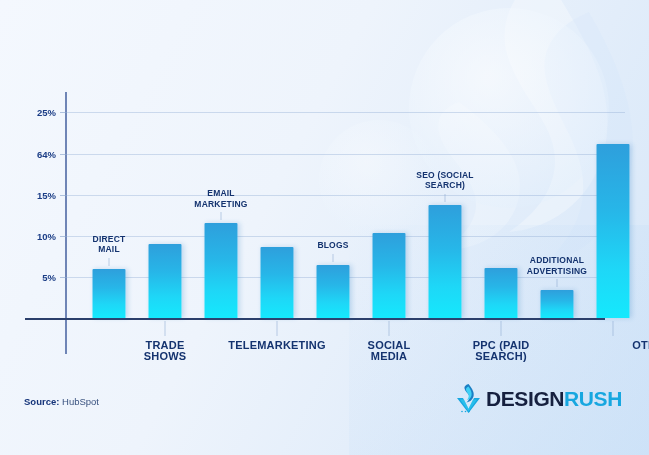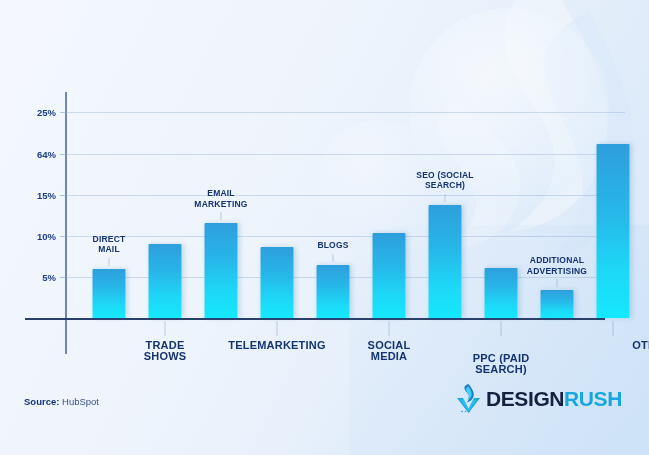--- a/index.html
+++ b/index.html
@@ -292,21 +292,21 @@
       <div class="axis-label" style="left: 277px; top: 340px;">TELEMARKETING</div>
       <div class="leader" style="left: 277px; top: 321px; height: 15px;"></div>
       <div class="inline-label" style="left: 333px; top: 240.056px;">BLOGS</div>
       <div class="leader" style="left: 333px; top: 253.556px; height: 8px;"></div>
       <div class="axis-label" style="left: 389px; top: 340px;">SOCIAL
 MEDIA</div>
       <div class="leader" style="left: 389px; top: 321px; height: 15px;"></div>
       <div class="inline-label" style="left: 445px; top: 169.533px;">SEO (SOCIAL
 SEARCH)</div>
       <div class="leader" style="left: 445px; top: 193.533px; height: 8px;"></div>
-      <div class="axis-label" style="left: 501px; top: 340px; margin-top: 13px;">PPC (PAID
+      <div class="axis-label" style="left: 501px; top: 340px;">PPC (PAID
 SEARCH)</div>
       <div class="leader" style="left: 501px; top: 321px; height: 15px;"></div>
       <div class="inline-label" style="left: 557px; top: 255.044px;">ADDITIONAL
 ADVERTISING</div>
       <div class="leader" style="left: 557px; top: 279.044px; height: 8px;"></div>
       <div class="axis-label" style="left: 613px; top: 340px; margin-left: 39px;">OTHER</div>
       <div class="leader" style="left: 613px; top: 321px; height: 15px;"></div>
     </div>
 
   <div class="source">

